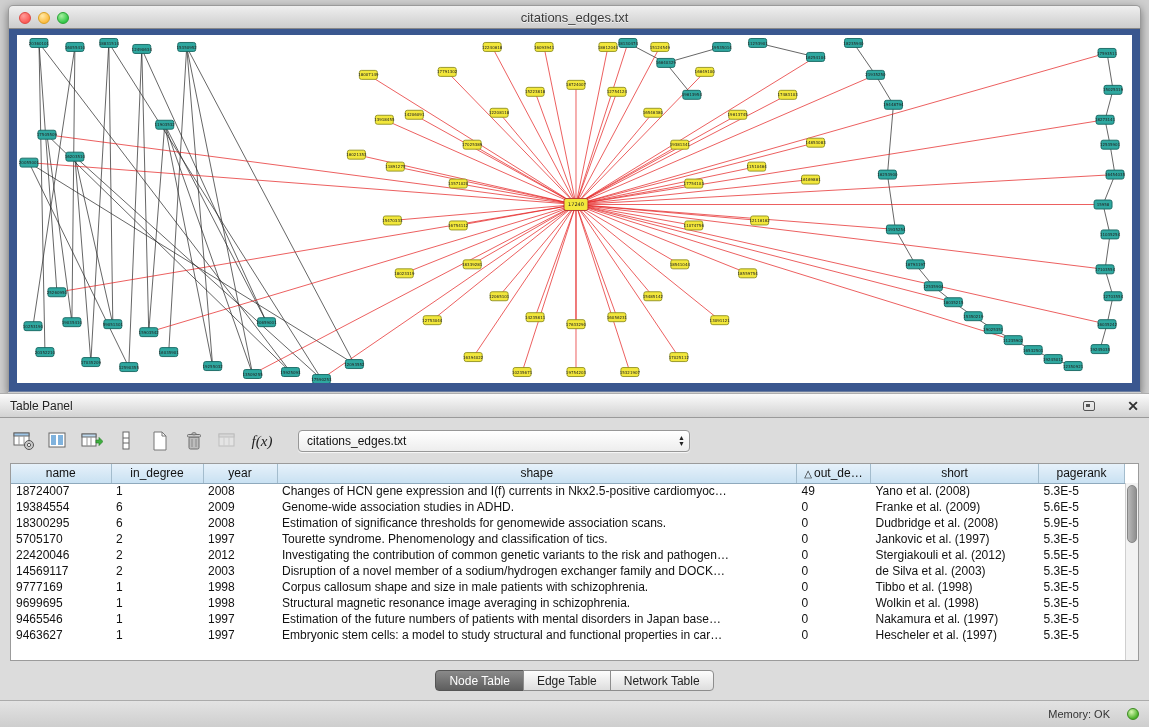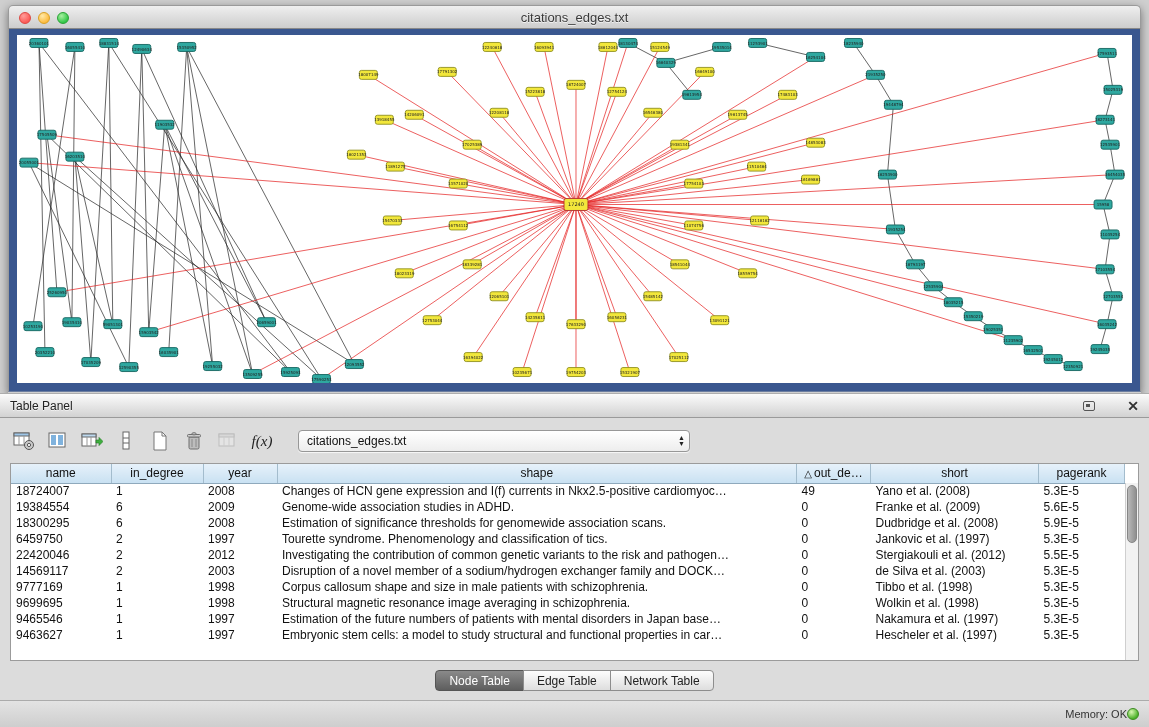--- a/index.html
+++ b/index.html
@@ -99,21 +99,21 @@
     background:linear-gradient(#fdfdfd,#dedede); color:#222;
   }
   .tab:first-child { border-radius:4px 0 0 4px; margin-left:0; }
   .tab:last-child  { border-radius:0 4px 4px 0; }
   .tab.selected { background:linear-gradient(#8a8a8a,#5e5e5e); color:#fff; border-color:#555; }
 
   
   .status-bar {
     position:absolute; bottom:0; left:0; width:1149px; height:27px;
     background:linear-gradient(#e3e3e3,#cecece); border-top:1px solid #ababab;
-    display:flex; align-items:center; justify-content:flex-end; gap:0;
+    display:flex; align-items:center; justify-content:flex-end; gap:17px;
     padding:0 10px; font-size:11px; color:#333;
   }
   .memory-led {
     width:12px; height:12px; border-radius:50%;
     background:radial-gradient(circle at 35% 30%, #d9f8b2, #4cb229 70%);
     border:1px solid #3a8a1f;
   }
 </style>
 </head>
 <body>
@@ -791,21 +791,21 @@
             <tr>
               <td>18300295</td>
               <td>6</td>
               <td>2008</td>
               <td>Estimation of significance thresholds for genomewide association scans.</td>
               <td>0</td>
               <td class="center">Dudbridge et al. (2008)</td>
               <td>5.9E-5</td>
             </tr>
             <tr>
-              <td>6459750</td>
+              <td>5705170</td>
               <td>2</td>
               <td>1997</td>
               <td>Tourette syndrome. Phenomenology and classification of tics.</td>
               <td>0</td>
               <td class="center">Jankovic et al. (1997)</td>
               <td>5.3E-5</td>
             </tr>
             <tr>
               <td>22420046</td>
               <td>2</td>

